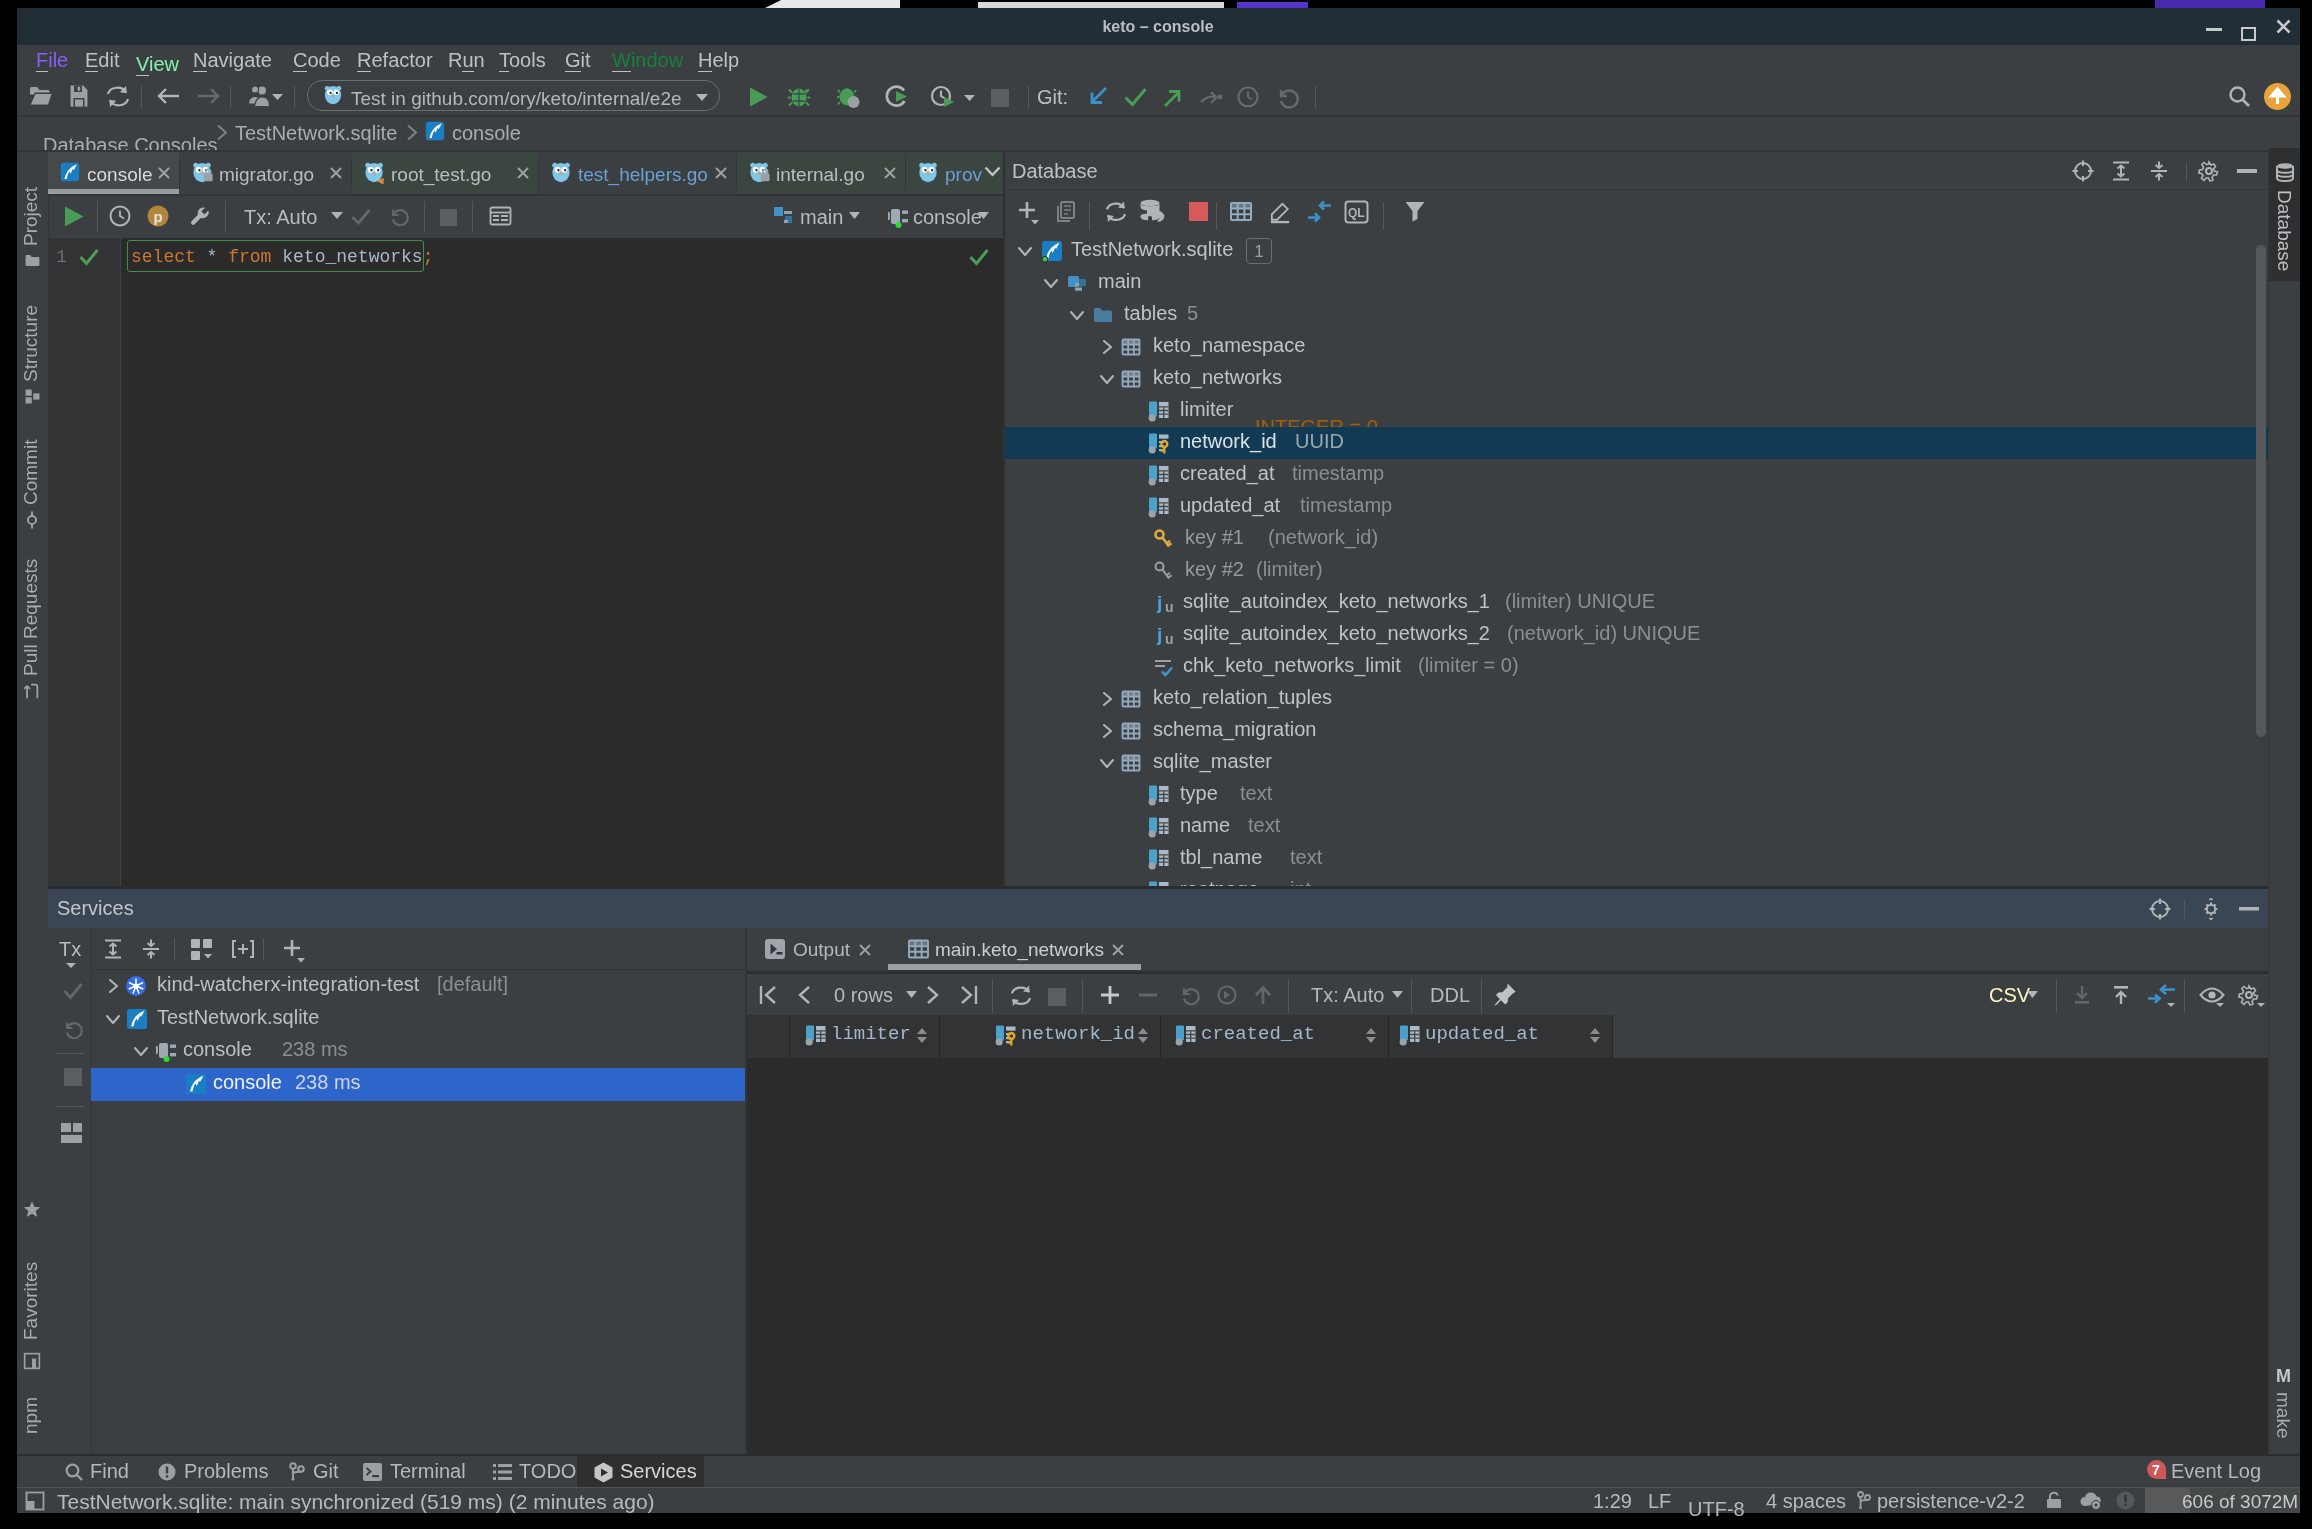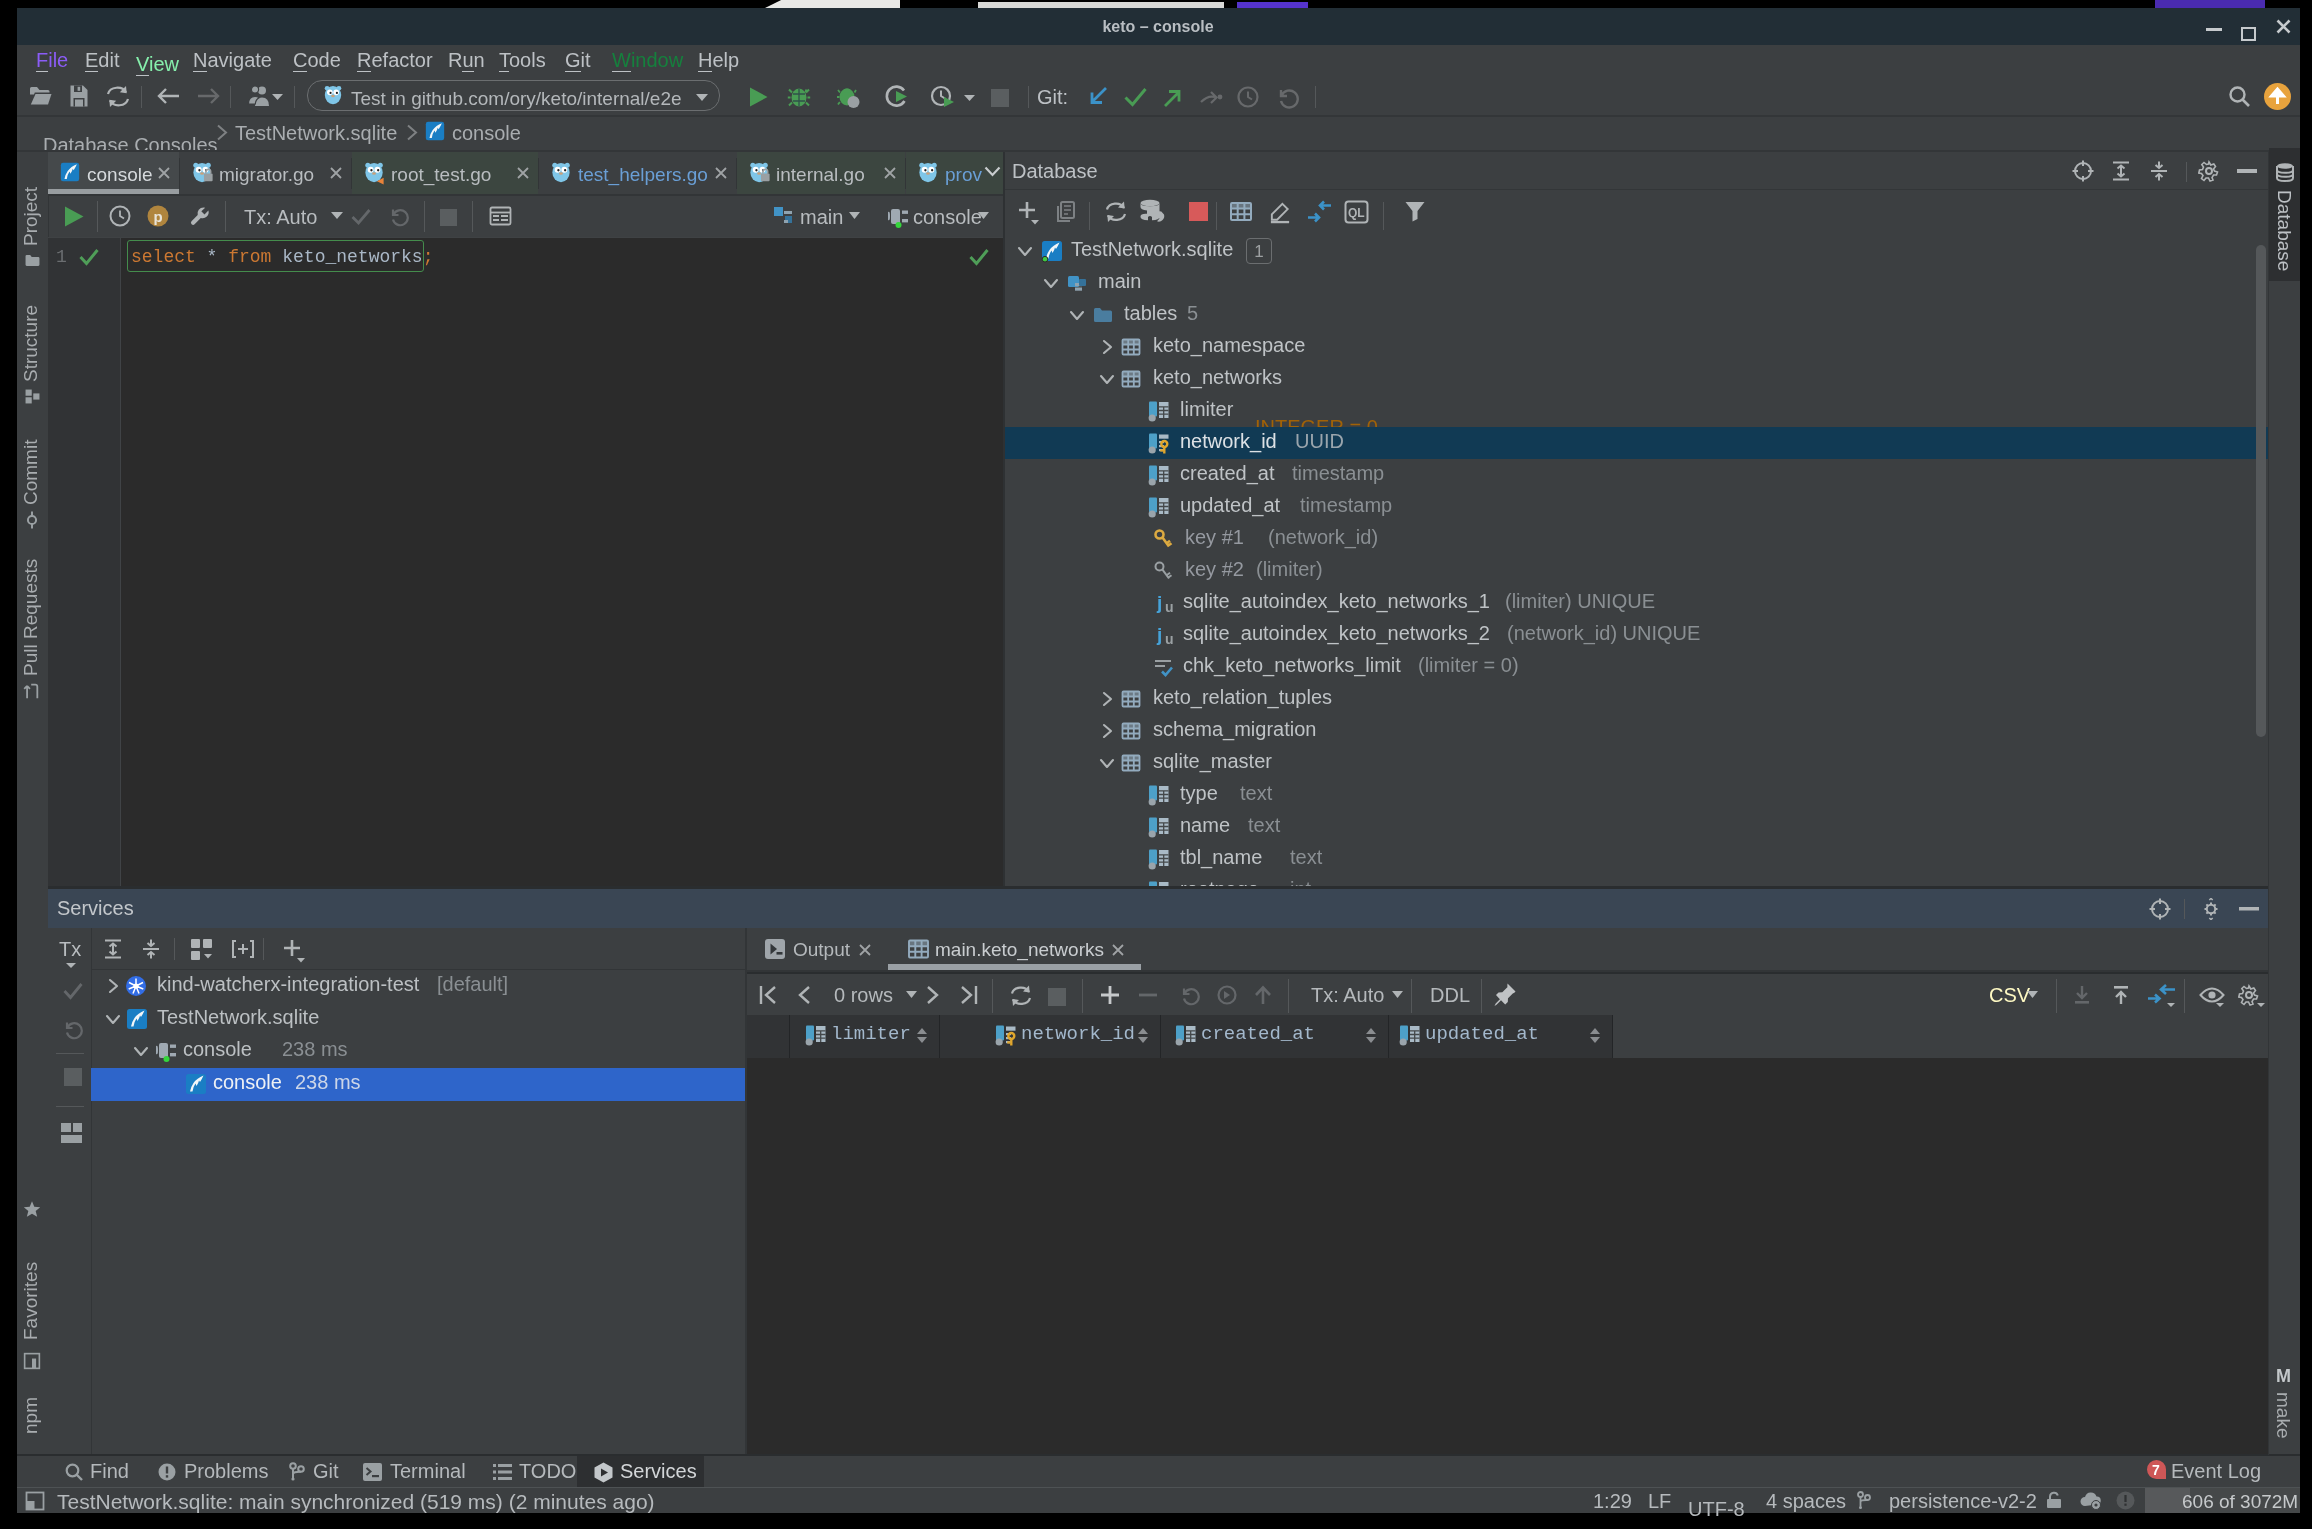--- a/index.html
+++ b/index.html
@@ -960,21 +960,21 @@
 <div style="position:absolute;left:1593px;top:1490px;font:400 20px 'Liberation Sans', sans-serif;color:#b6babd;white-space:pre;">1:29</div>
 <div style="position:absolute;left:1648px;top:1490px;font:400 20px 'Liberation Sans', sans-serif;color:#b6babd;white-space:pre;">LF</div>
 <div style="position:absolute;left:1688px;top:1490px;font:400 20px 'Liberation Sans', sans-serif;color:#b6babd;white-space:pre;margin-top:8px;">UTF-8</div>
 <div style="position:absolute;left:1758px;top:1490px;font:400 20px 'Liberation Sans', sans-serif;color:#b6babd;white-space:pre;margin-left:8px;">4 spaces</div>
 <svg style="position:absolute;left:1856px;top:1491px" width="16" height="19" viewBox="0 0 16 19">
     <circle cx="4.5" cy="3.5" r="2.5" fill="none" stroke="#9aa0a3" stroke-width="1.8"></circle>
     <circle cx="11.5" cy="6.5" r="2.5" fill="none" stroke="#9aa0a3" stroke-width="1.8"></circle>
     <path d="M4.5 6 V15.5 M4.5 11 Q4.5 8.8 11.5 9" fill="none" stroke="#9aa0a3" stroke-width="1.8"></path>
     <circle cx="4.5" cy="16.5" r="1.5" fill="#9aa0a3"></circle>
   </svg>
-<div style="position:absolute;left:1877px;top:1490px;font:400 20px 'Liberation Sans', sans-serif;color:#b6babd;white-space:pre;margin-left:12px;">persistence-v2-2</div>
+<div style="position:absolute;left:1877px;top:1490px;font:400 20px 'Liberation Sans', sans-serif;color:#b6babd;white-space:pre;">persistence-v2-2</div>
 <svg style="position:absolute;left:2045px;top:1491px" width="18" height="19" viewBox="0 0 18 19">
     <rect x="2" y="8" width="14" height="9" rx="1" fill="#9aa0a3"></rect>
     <path d="M5 8 V5.5 a4 4 0 0 1 7.8 -1" fill="none" stroke="#9aa0a3" stroke-width="2"></path>
   </svg>
 <svg style="position:absolute;left:2079px;top:1490px" width="24" height="20" viewBox="0 0 24 20">
     <path d="M6 16 A4.5 4.5 0 0 1 6 7 A6 6 0 0 1 17.5 6.5 A4 4 0 0 1 18 14.5" fill="#9aa0a3"></path>
     <circle cx="17" cy="15" r="4.5" fill="#9aa0a3" stroke="#3c3f41" stroke-width="1"></circle>
     <circle cx="17" cy="15" r="1.6" fill="#3c3f41"></circle>
   </svg>
 <svg style="position:absolute;left:2116px;top:1491px" width="19" height="19" viewBox="0 0 19 19">

